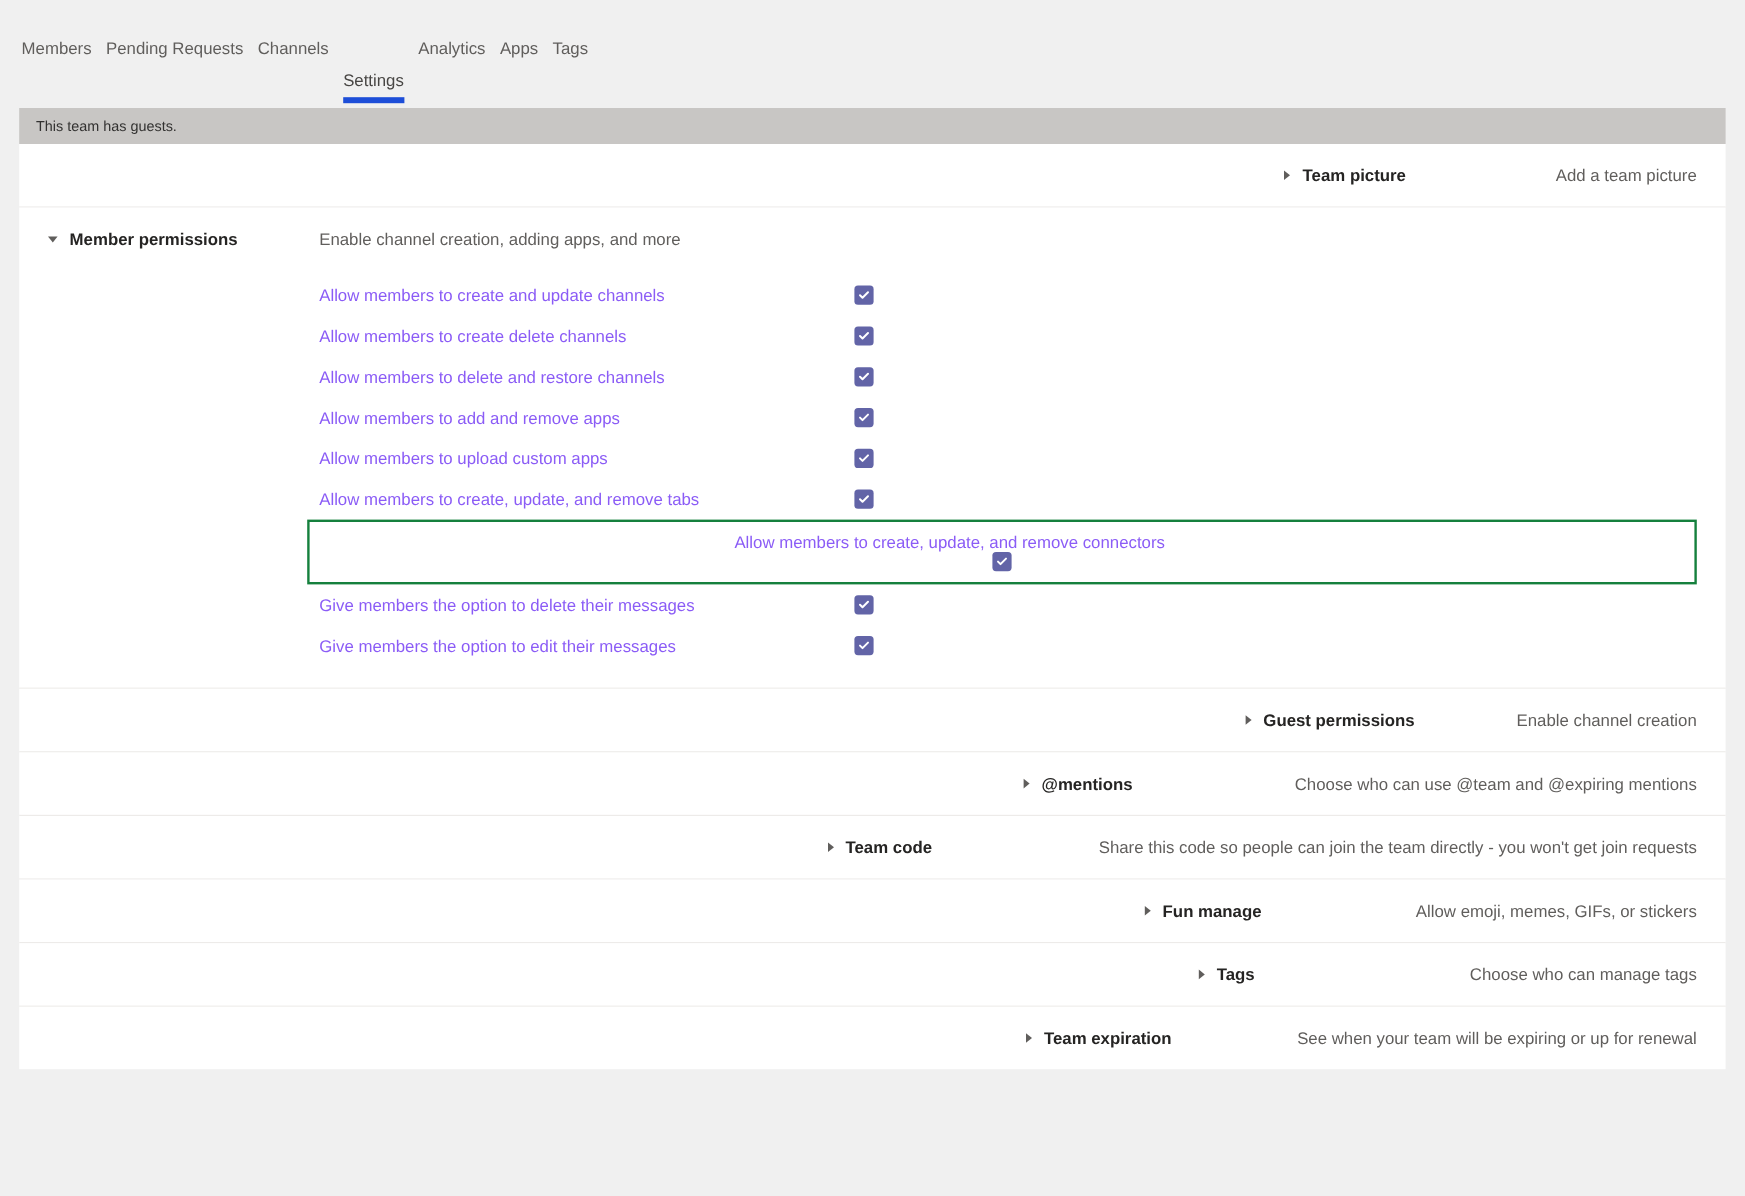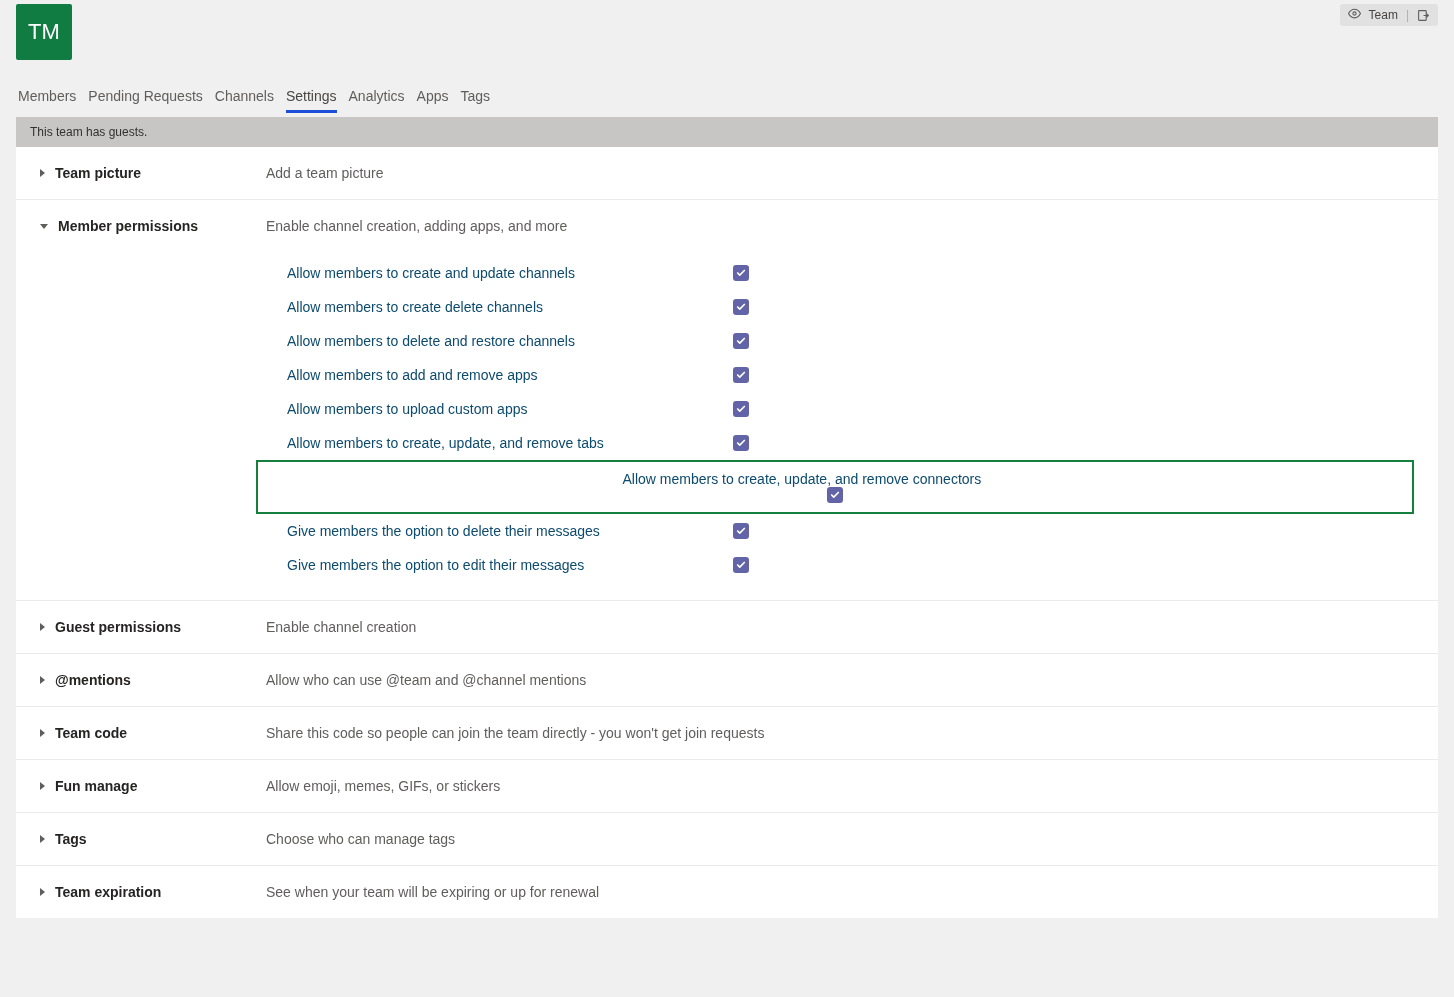--- a/index.html
+++ b/index.html
@@ -55,36 +55,38 @@
       padding: 0 2px;
     }
     .tab {
       color: #605e5c;
       padding-bottom: 6px;
       cursor: pointer;
       font-size: 14px;
     }
     .tab.active {
       color: #484644;
-      border-bottom: 3px solid #1d4ed8;
+      border-bottom: 5px solid #1d4ed8;
       font-weight: 400;
+      margin-top: 27px;
     }
     .banner {
       background: #c8c6c4;
       color: #323130;
       padding: 8px 14px;
       font-size: 12px;
       margin-top: 4px;
     }
     .section {
       background: #fff;
       border-bottom: 1px solid #edebe9;
       padding: 18px 24px;
       display: flex;
       align-items: flex-start;
+      justify-content: flex-end;
     }
     .section-title-col {
       width: 226px;
       display: flex;
       align-items: center;
       gap: 10px;
       flex-shrink: 0;
     }
     .chevron {
       width: 0;
@@ -114,22 +116,21 @@
     .perm-list {
       margin-top: 22px;
     }
     .perm-row {
       display: flex;
       align-items: center;
       padding: 9px 0;
     }
     .perm-label {
       width: 446px;
-      color: #0c4a6e;
-      margin-left: 21px;
+      color: #8b5cf6;
     }
     .checkbox {
       width: 16px;
       height: 16px;
       background: #6264a7;
       border-radius: 3px;
       display: flex;
       align-items: center;
       justify-content: center;
       color: #fff;
@@ -146,41 +147,20 @@
       padding-right: 10px;
       flex-direction: column;
     }
     .eye-icon svg, .exit-icon svg { width: 13px; height:13px; }
     .exit-icon { display:flex; align-items:center;}
   </style>
 </head>
 <body>
 
 <div class="page">
-  <div class="header-row">
-    <div class="team-avatar">
-      <span>TM</span>
-    </div>
-    <div class="header-actions">
-      <span class="eye-icon">
-        <svg viewBox="0 0 24 24" fill="none" stroke="#605e5c" stroke-width="2">
-            <path d="M1 12s4-8 11-8 11 8 11 8-4 8-11 8-11-8-11-8z"></path>
-            <circle cx="12" cy="12" r="3"></circle>
-          </svg>
-      </span>
-      <span>Team</span>
-      <span class="sep">|</span>
-      <span class="exit-icon">
-        <svg viewBox="0 0 24 24" fill="none" stroke="#605e5c" stroke-width="2">
-            <rect x="3" y="3" width="14" height="18" rx="1"></rect>
-            <path d="M17 8l4 4-4 4M21 12h-9"></path>
-          </svg>
-      </span>
-    </div>
-  </div>
 
   <div class="tabs">
     <div class="tab">Members</div>
     <div class="tab">Pending Requests</div>
     <div class="tab">Channels</div>
     <div class="tab active">Settings</div>
     <div class="tab">Analytics</div>
     <div class="tab">Apps</div>
     <div class="tab">Tags</div>
   </div>
@@ -285,21 +265,21 @@
       <span class="section-title">Guest permissions</span>
     </div>
     <div class="section-desc">Enable channel creation</div>
   </div>
 
   <div class="section">
     <div class="section-title-col">
       <span class="chevron right"></span>
       <span class="section-title">@mentions</span>
     </div>
-    <div class="section-desc">Allow who can use @team and @channel mentions</div>
+    <div class="section-desc">Choose who can use @team and @expiring mentions</div>
   </div>
 
   <div class="section">
     <div class="section-title-col">
       <span class="chevron right"></span>
       <span class="section-title">Team code</span>
     </div>
     <div class="section-desc">Share this code so people can join the team directly - you won't get join requests</div>
   </div>
 

